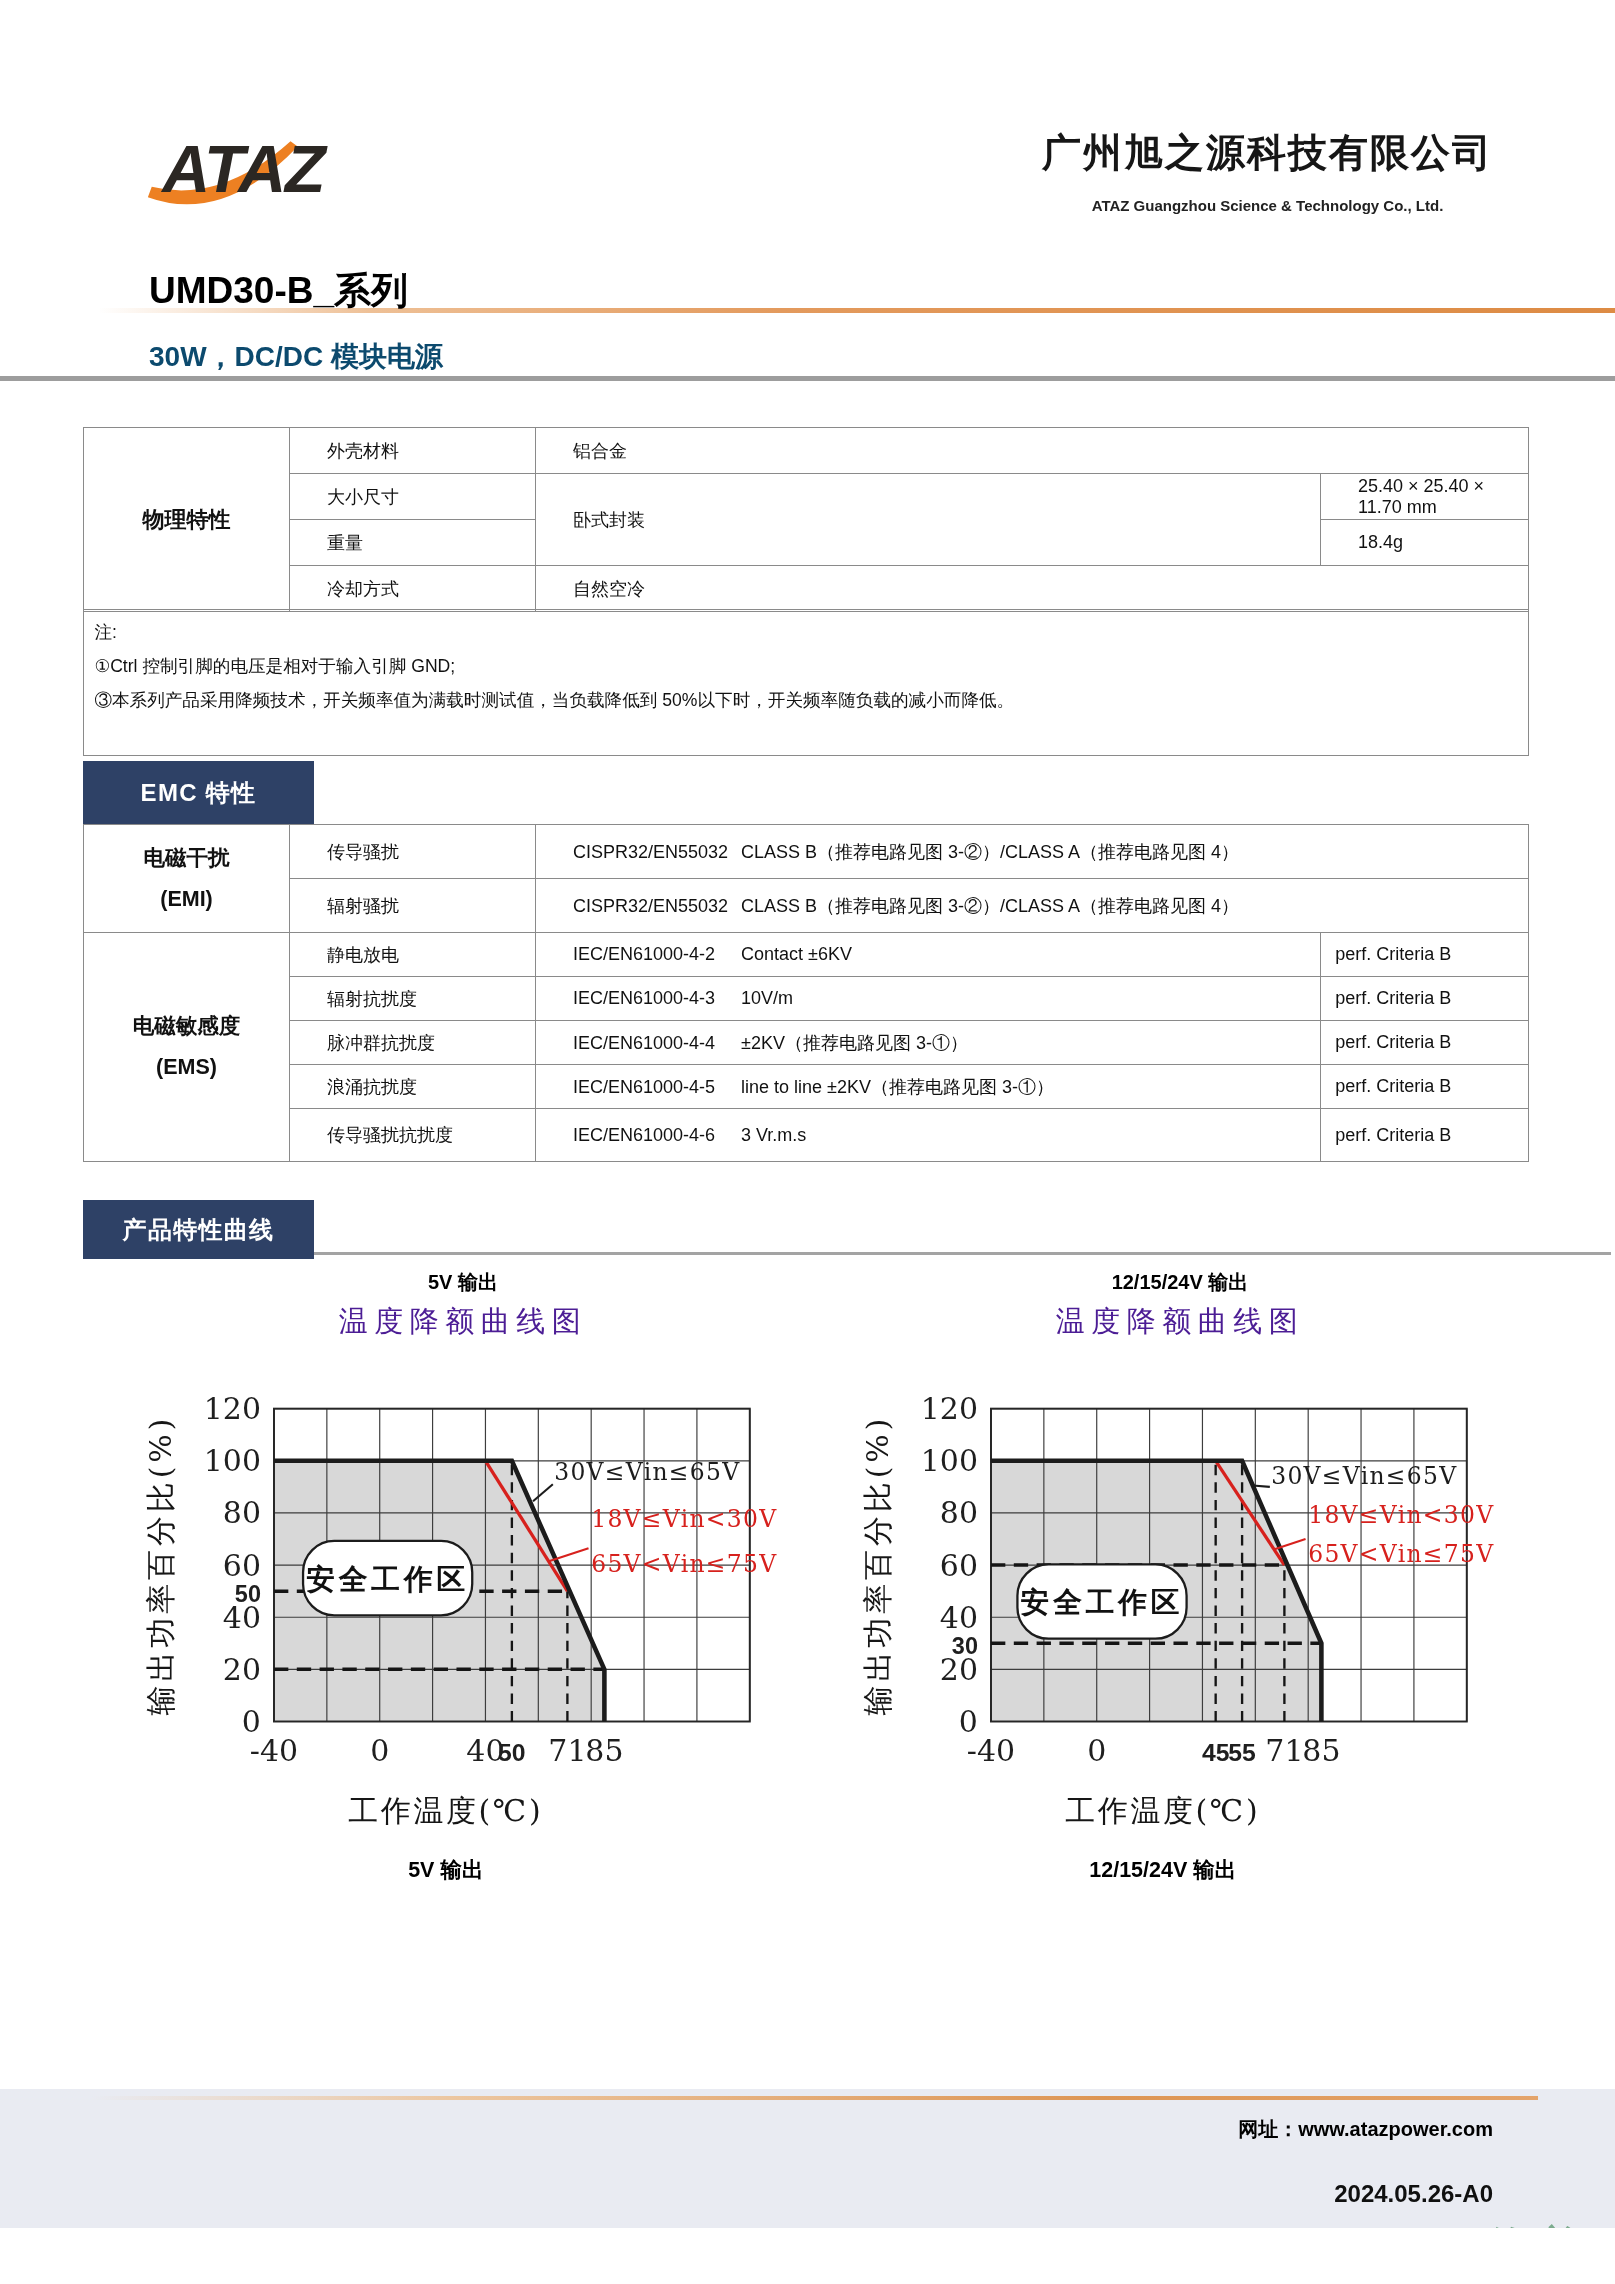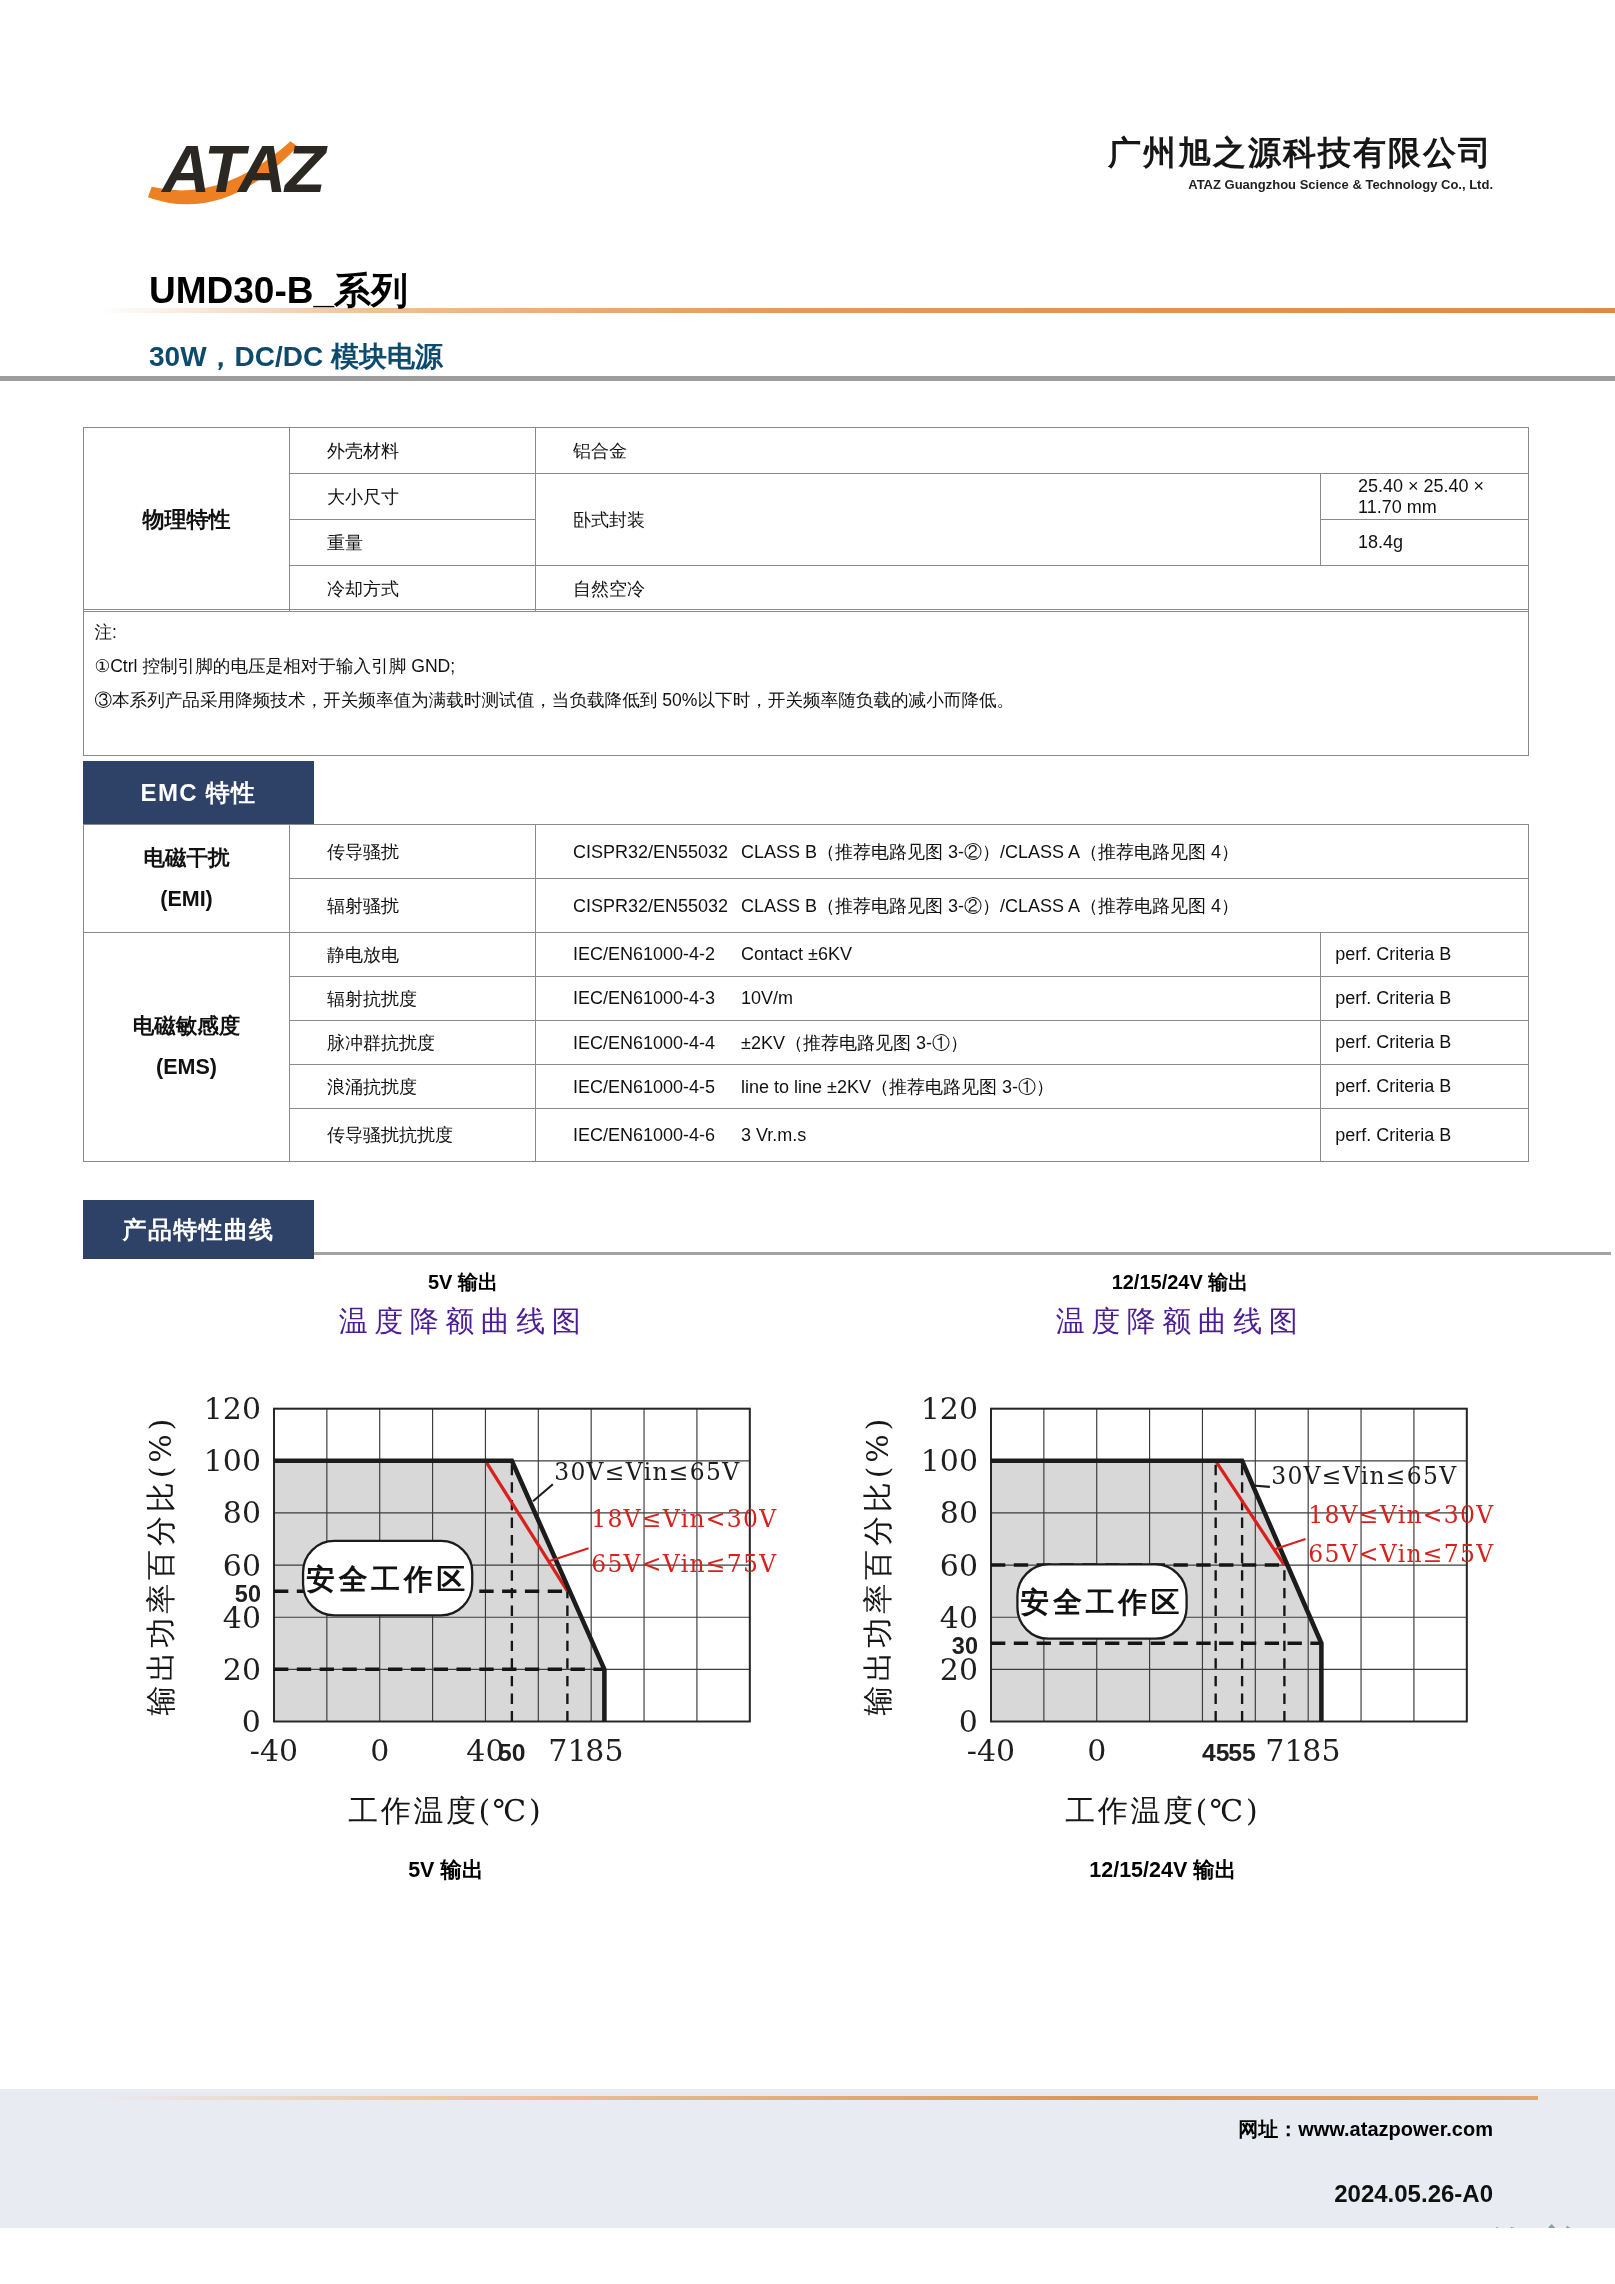--- a/index.html
+++ b/index.html
@@ -3,22 +3,22 @@
 <meta charset="utf-8">
 <style>
   html,body{margin:0;padding:0;background:#ffffff;}
   .page{position:relative;width:1616px;height:2228px;background:#ffffff;overflow:hidden;
         font-family:"Liberation Sans",sans-serif;color:#111;}
   .abs{position:absolute;}
 
   
   .logo-svg{position:absolute;left:145px;top:123px;}
   .company{position:absolute;right:123px;top:133px;text-align:right;}
-  .company-cn{font-size:33px;font-weight:700;color:#161616;letter-spacing:2px;line-height:40px;}
-  .company-en{font-size:13px;font-weight:700;color:#222;margin-top:4px;}
+  .company-cn{font-size:39px;font-weight:700;color:#161616;letter-spacing:2px;line-height:40px;}
+  .company-en{font-size:15px;font-weight:700;color:#222;margin-top:24px;text-align:center;}
   .hdr-line{position:absolute;left:98px;width:1518px;top:308px;height:5.2px;
      background:linear-gradient(90deg,rgba(250,233,217,0) 0%,#eec096 18%,#e39a5d 45%,#dd8b44 100%);}
   .doc-title{position:absolute;left:149px;top:266px;font-size:37px;font-weight:800;color:#000;}
   .doc-subtitle{position:absolute;left:149px;top:338px;font-size:28px;font-weight:700;color:#0c4a6e;}
   .gray-divider{position:absolute;left:0;top:376px;width:1616px;height:4.6px;background:#9d9d9d;}
 
   
   .dtable{border-collapse:collapse;table-layout:fixed;width:1446px;font-size:18px;color:#111;
           border:1.3px solid #5e5e5e;background:#fff;}
   .dtable td{border:0.7px solid #8a8a8a;padding:0 6.5px 0 37px;vertical-align:middle;}

